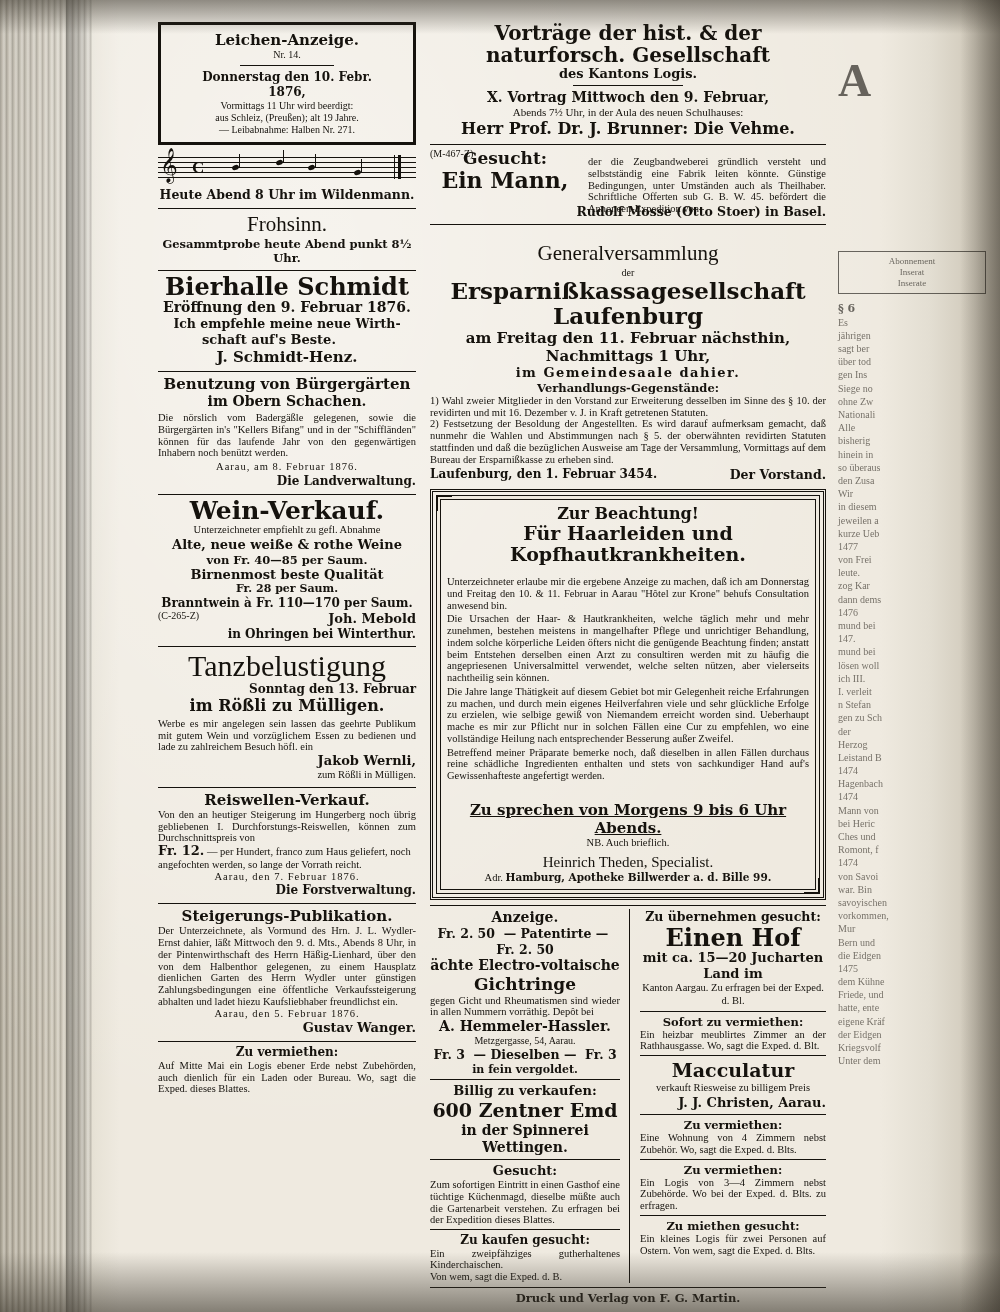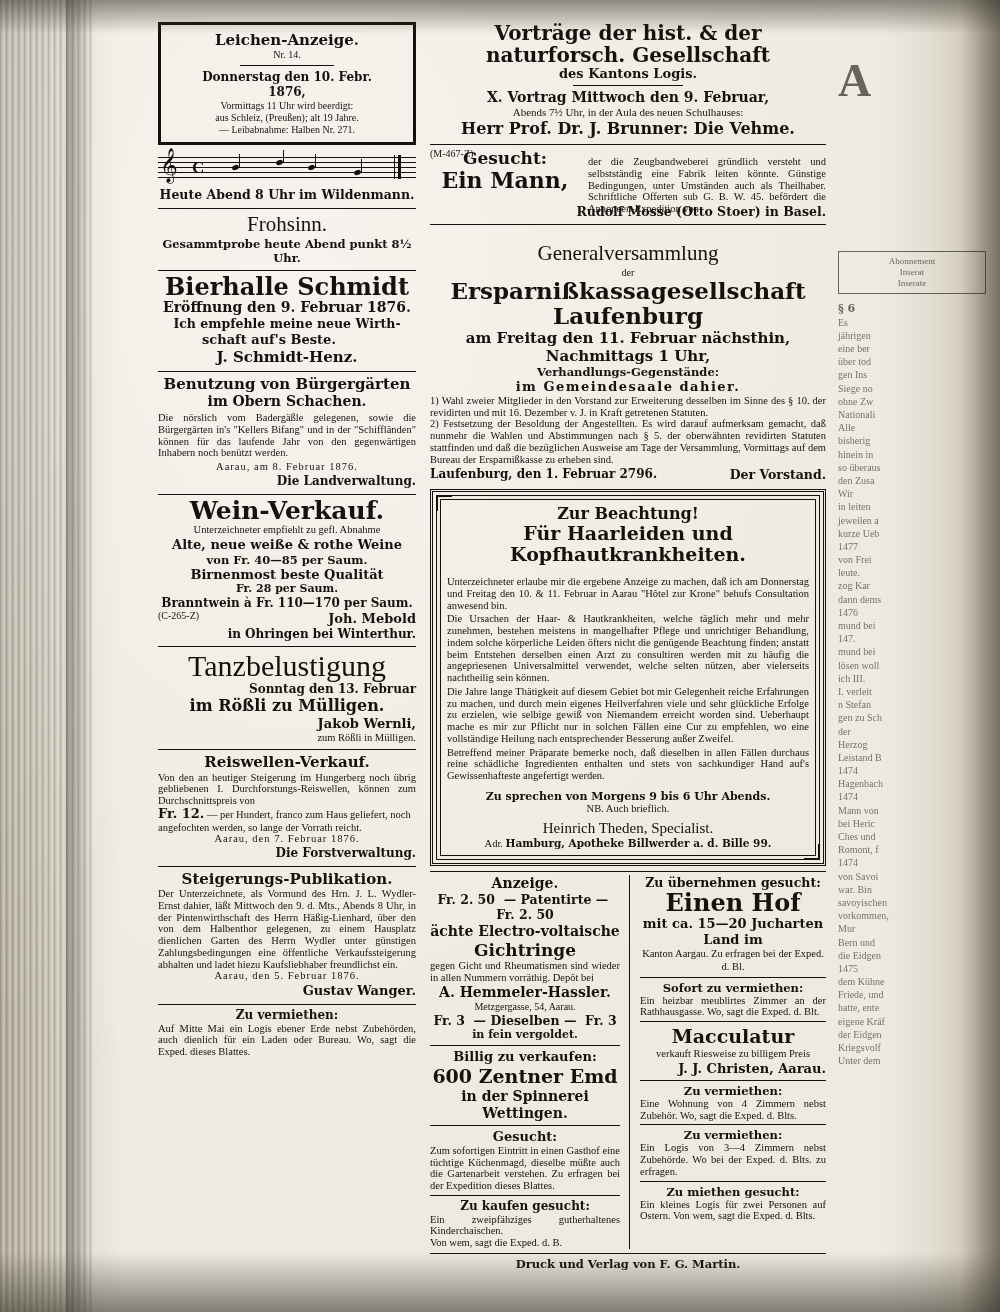--- a/index.html
+++ b/index.html
@@ -166,20 +166,21 @@
         <div style="font-size:10px;">(C-265-Z)</div>
         <div class="r frk" style="font-size:13px;margin-top:-12px;">Joh. Mebold</div>
         <div class="r frk" style="font-size:12px;">in Ohringen bei Winterthur.</div>
       </div>
       <div class="rule"></div>
 
       <div class="ad">
         <div class="c" style="font-size:30px;line-height:1.05;font-family:'Liberation Serif',serif;">Tanzbelustigung</div>
         <div class="c frk" style="font-size:12px;text-align:right;">Sonntag den 13. Februar</div>
         <div class="c frk" style="font-size:16px;">im Rößli zu Mülligen.</div>
+        <div class="j tight" style="font-size:10.5px;margin-top:2px;">Werbe es mir angelegen sein lassen das geehrte Publikum mit gutem Wein und vorzüglichem Essen zu bedienen und lade zu zahlreichem Besuch höfl. ein</div>
         <div class="r frk" style="font-size:13px;">Jakob Wernli,</div>
         <div class="r" style="font-size:10.5px;">zum Rößli in Mülligen.</div>
       </div>
       <div class="rule"></div>
 
       <div class="ad">
         <div class="c frk" style="font-size:15px;">Reiswellen-Verkauf.</div>
         <div class="j tight" style="font-size:10.5px;">Von den an heutiger Steigerung im Hungerberg noch übrig gebliebenen I. Durchforstungs-Reiswellen, können zum Durchschnittspreis von</div>
         <div class="tight" style="font-size:10.5px;">
           <span class="frk" style="font-size:13px;">Fr. 12.</span>
@@ -227,39 +228,39 @@
         </div>
         <div class="r frk" style="font-size:12.5px;margin-top:-11px;">Rudolf Mosse (Otto Stoer) in Basel.</div>
       </div>
       <div class="rule"></div>
 
       <div class="ad">
         <div class="c" style="font-size:21px;margin-top:16px;">Generalversammlung</div>
         <div class="c" style="font-size:10px;">der</div>
         <div class="c frk" style="font-size:23px;line-height:1.08;">Ersparnißkassagesellschaft Laufenburg</div>
         <div class="c frk" style="font-size:15px;">am Freitag den 11. Februar nächsthin, Nachmittags 1 Uhr,</div>
+        <div class="c frk" style="font-size:13px;letter-spacing:1.5px;">im Gemeindesaale dahier.</div>
         <div class="c frk" style="font-size:11.5px;">Verhandlungs-Gegenstände:</div>
-        <div class="c frk" style="font-size:13px;letter-spacing:1.5px;">im Gemeindesaale dahier.</div>
         <div class="j tight" style="font-size:10.5px;">1) Wahl zweier Mitglieder in den Vorstand zur Erweiterung desselben im Sinne des § 10. der revidirten und mit 16. Dezember v. J. in Kraft getretenen Statuten.</div>
         <div class="j tight" style="font-size:10.5px;">2) Festsetzung der Besoldung der Angestellten. Es wird darauf aufmerksam gemacht, daß nunmehr die Wahlen und Abstimmungen nach § 5. der oberwähnten revidirten Statuten stattfinden und daß die bezüglichen Ausweise am Tage der Versammlung, Vormittags auf dem Bureau der Ersparnißkasse zu erheben sind.</div>
         <div style="display:flex;justify-content:space-between;margin-top:2px;">
-          <div class="frk" style="font-size:12px;">Laufenburg, den 1. Februar 2796.</div>
+          <div class="frk" style="font-size:12px;">Laufenburg, den 1. Februar 3454.</div>
           <div class="frk" style="font-size:12.5px;">Der Vorstand.</div>
         </div>
       </div>
 
       <div class="ornframe ad" style="margin-top:6px;">
         <div class="inner cornerdeco">
           <div class="c frk" style="font-size:16px;">Zur Beachtung!</div>
           <div class="c frk" style="font-size:19px;line-height:1.1;">Für Haarleiden und Kopfhautkrankheiten.</div>
           <div class="j tight" style="font-size:10.5px;margin-top:11px;">Unterzeichneter erlaube mir die ergebene Anzeige zu machen, daß ich am Donnerstag und Freitag den 10. &amp; 11. Februar in Aarau "Hôtel zur Krone" behufs Consultation anwesend bin.</div>
           <div class="j tight" style="font-size:10.5px;margin-top:2px;">Die Ursachen der Haar- &amp; Hautkrankheiten, welche täglich mehr und mehr zunehmen, bestehen meistens in mangelhafter Pflege und unrichtiger Behandlung, indem solche körperliche Leiden öfters nicht die genügende Beachtung finden; anstatt beim Entstehen derselben einen Arzt zu consultiren werden mit zu häufig die angepriesenen Universalmittel verwendet, welche selten nützen, aber vielerseits nachtheilig sein können.</div>
           <div class="j tight" style="font-size:10.5px;margin-top:2px;">Die Jahre lange Thätigkeit auf diesem Gebiet bot mir Gelegenheit reiche Erfahrungen zu machen, und durch mein eigenes Heilverfahren viele und sehr glückliche Erfolge zu erzielen, wie selbige gewiß von Niemandem erreicht worden sind. Ueberhaupt mache es mir zur Pflicht nur in solchen Fällen eine Cur zu empfehlen, wo eine vollständige Heilung nach entsprechender Besserung außer Zweifel.</div>
           <div class="j tight" style="font-size:10.5px;margin-top:2px;">Betreffend meiner Präparate bemerke noch, daß dieselben in allen Fällen durchaus reine schädliche Ingredienten enthalten und stets von sachkundiger Hand auf's Gewissenhafteste angefertigt werden.</div>
-          <div class="c frk" style="font-size:11px;margin-top:8px;">Zu sprechen von Morgens 9 bis 6 Uhr Abends.</div>
+          <div class="c frk" style="font-size:15px;margin-top:19px;text-decoration:underline;">Zu sprechen von Morgens 9 bis 6 Uhr Abends.</div>
           <div class="c" style="font-size:10.5px;">NB. Auch brieflich.</div>
           <div class="c" style="font-size:15px;margin-top:3px;">Heinrich Theden, Specialist.</div>
           <div class="c" style="font-size:10.5px;">
             <span>Adr.</span>
             <span class="frk">Hamburg, Apotheke Billwerder a. d. Bille 99.</span>
           </div>
         </div>
       </div>
 
       <div style="display:flex;gap:10px;border-top:1px solid #15120d;padding-top:3px;">
@@ -329,33 +330,33 @@
       <div style="height:150px;"></div>
       <div class="boxthin" style="font-size:9px;text-align:center;">
         <div>Abonnement</div>
         <div>Inserat</div>
         <div>Inserate</div>
       </div>
       <div class="frk" style="font-size:11px;margin-top:8px;">§ 6</div>
       <div id="cutlines" class="fade" style="font-size:10px;line-height:1.32;">
           <div>Es</div>
           <div>jährigen</div>
-          <div>eine ber</div>
+          <div>sagt ber</div>
           <div>über tod</div>
           <div>gen Ins</div>
           <div>Siege no</div>
           <div>ohne Zw</div>
           <div>Nationali</div>
           <div>Alle</div>
           <div>bisherig</div>
           <div>hinein in</div>
           <div>so überaus</div>
           <div>den Zusa</div>
           <div>Wir</div>
-          <div>in leiten</div>
+          <div>in diesem</div>
           <div>jeweilen a</div>
           <div>kurze Ueb</div>
           <div>1477</div>
           <div>von Frei</div>
           <div>leute.</div>
           <div>zog Kar</div>
           <div>dann dems</div>
           <div>1476</div>
           <div>mund bei</div>
           <div>147.</div>

